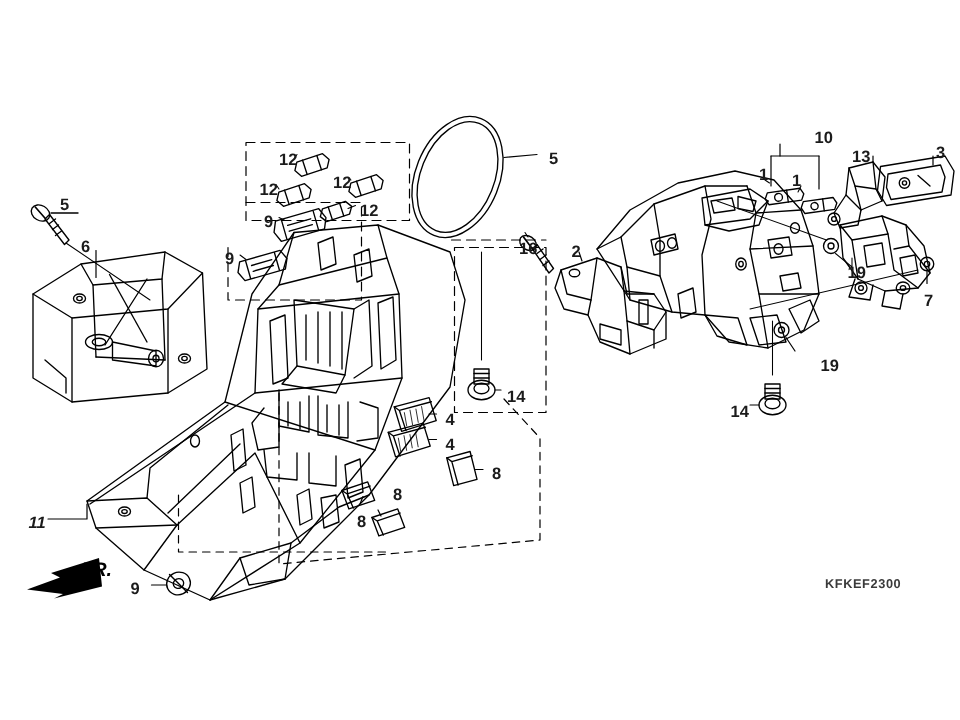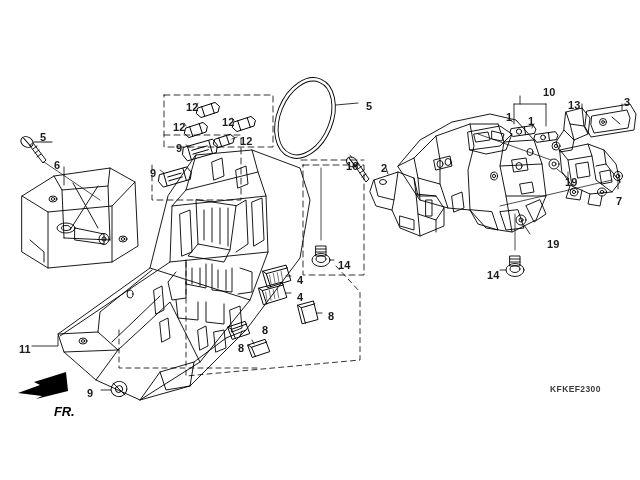--- a/index.html
+++ b/index.html
@@ -357,21 +357,21 @@
       <path d="M242,331 L240,336" stroke-width="0.8"></path>
       <path d="M252,340 L254,344" stroke-width="0.8"></path>
 
     </g>
 
     <g fill="#000" stroke="none">
       <path d="M66,372 L34,382 L40,385 L18,393 L42,396 L36,399 L68,391 Z"></path>
     </g>
   </svg>
 
-  <div class="fr" style="left:54px; top:372px;margin-top:32px;">FR.</div>
+  <div class="fr" style="left:54px; top:372px;">FR.</div>
 
   <div class="code" style="left:550px; top:384px;">KFKEF2300</div>
 
 <div class="lbl" style="left: 40px; top: 132px;">5</div>
     <div class="lbl" style="left: 54px; top: 160px;">6</div>
     <div class="lbl" style="left: 186px; top: 102px;">12</div>
     <div class="lbl" style="left: 222px; top: 117px;">12</div>
     <div class="lbl" style="left: 173px; top: 122px;">12</div>
     <div class="lbl" style="left: 240px; top: 136px;">12</div>
     <div class="lbl" style="left: 176px; top: 143px;">9</div>
@@ -387,15 +387,15 @@
     <div class="lbl" style="left: 565px; top: 177px;">19</div>
     <div class="lbl" style="left: 616px; top: 196px;">7</div>
     <div class="lbl" style="left: 547px; top: 239px;">19</div>
     <div class="lbl" style="left: 338px; top: 260px;">14</div>
     <div class="lbl" style="left: 487px; top: 270px;">14</div>
     <div class="lbl" style="left: 297px; top: 275px;">4</div>
     <div class="lbl" style="left: 297px; top: 292px;">4</div>
     <div class="lbl" style="left: 328px; top: 311px;">8</div>
     <div class="lbl" style="left: 262px; top: 325px;">8</div>
     <div class="lbl" style="left: 238px; top: 343px;">8</div>
-    <div class="lbl" style="left: 19px; top: 344px;">11</div>
+    <div class="lbl" style="left: 19px; top: 344px; font-style: italic;">11</div>
     <div class="lbl" style="left: 87px; top: 388px;">9</div>
   </div>
 
 </body></html>

